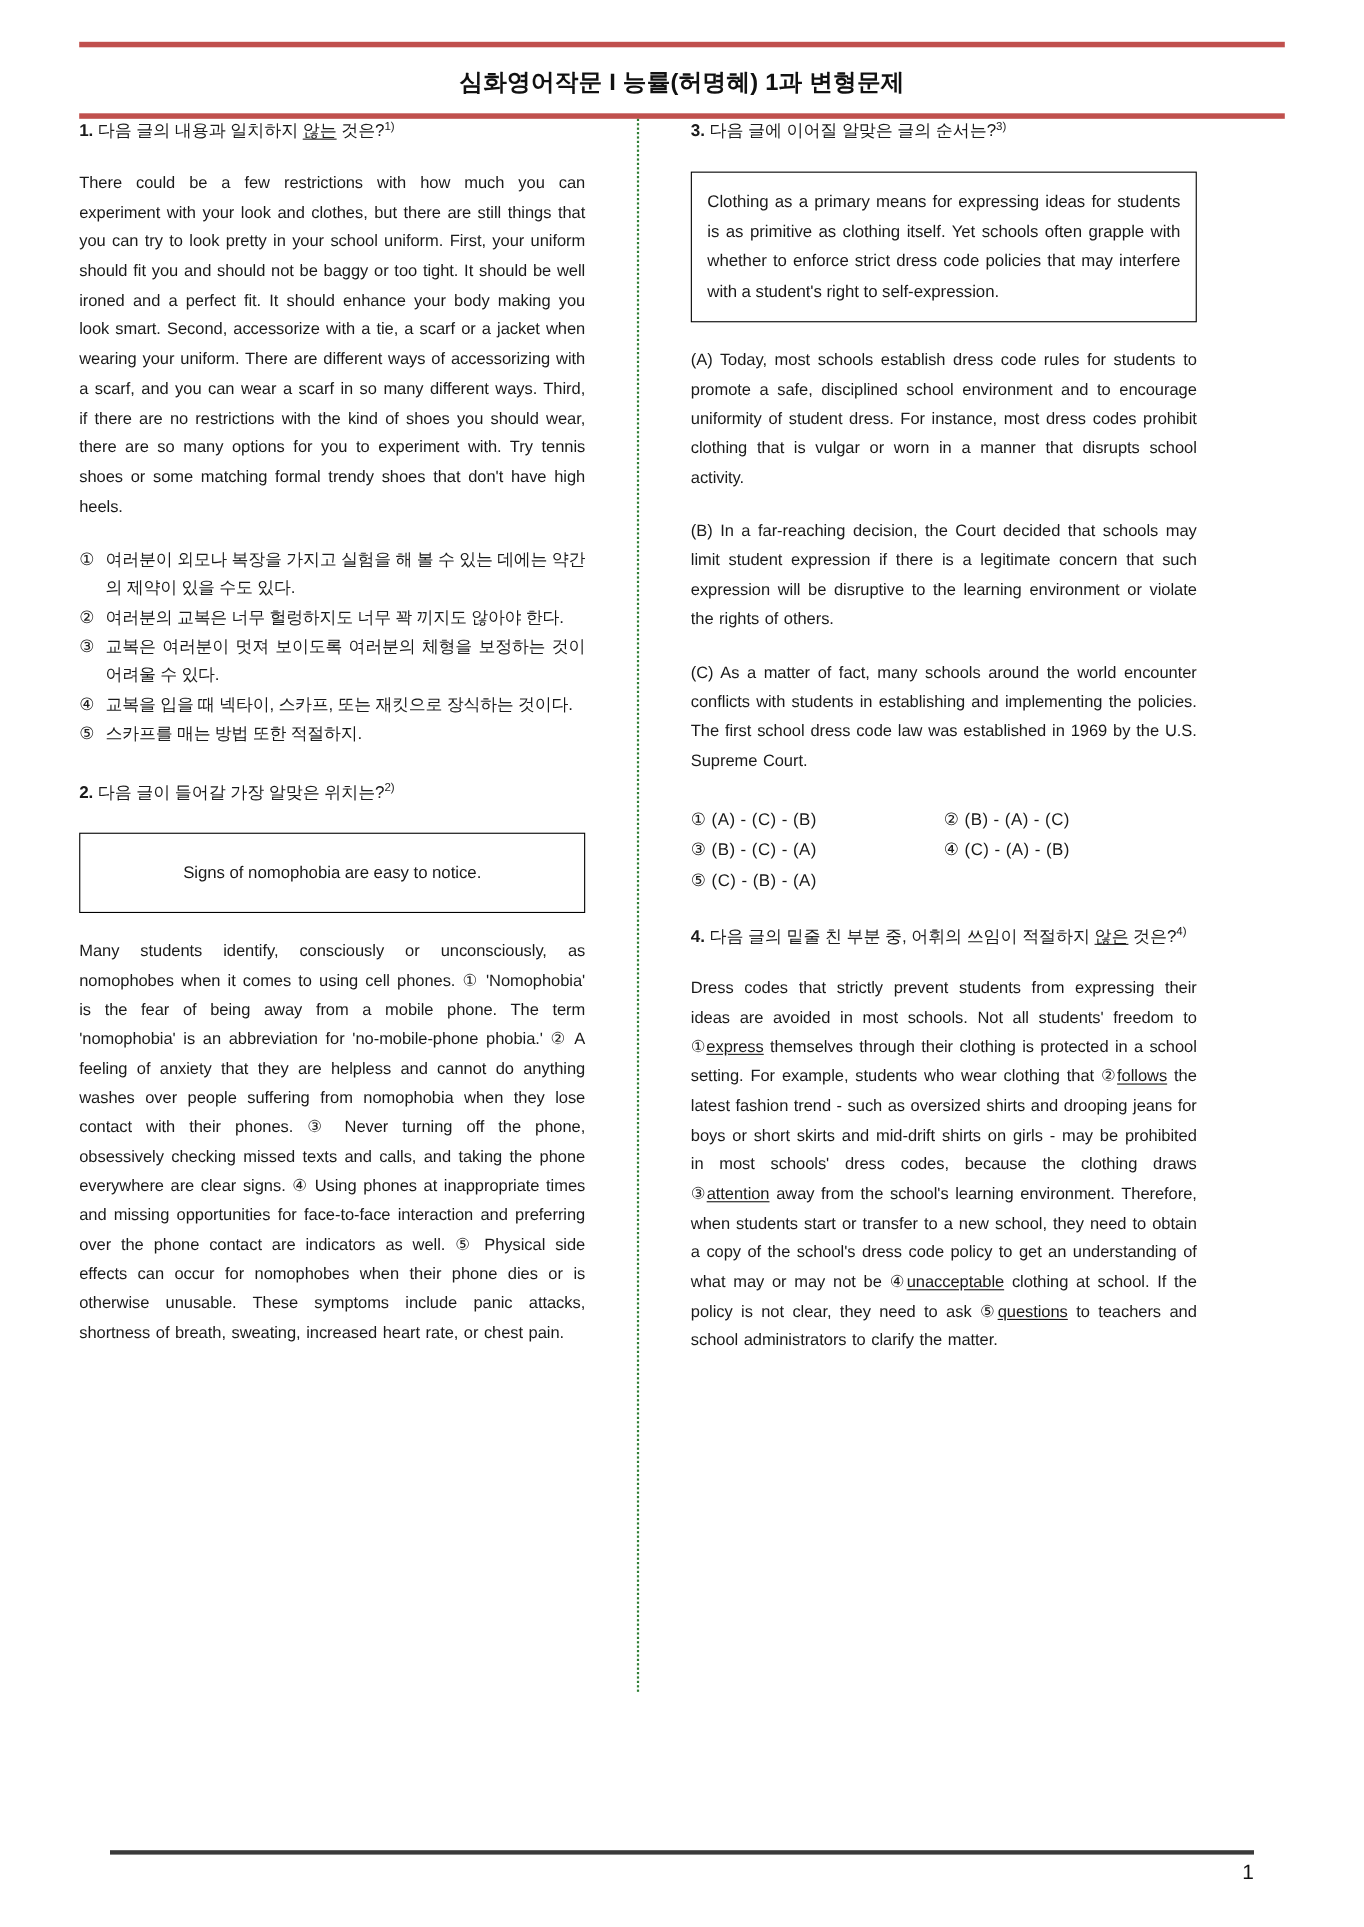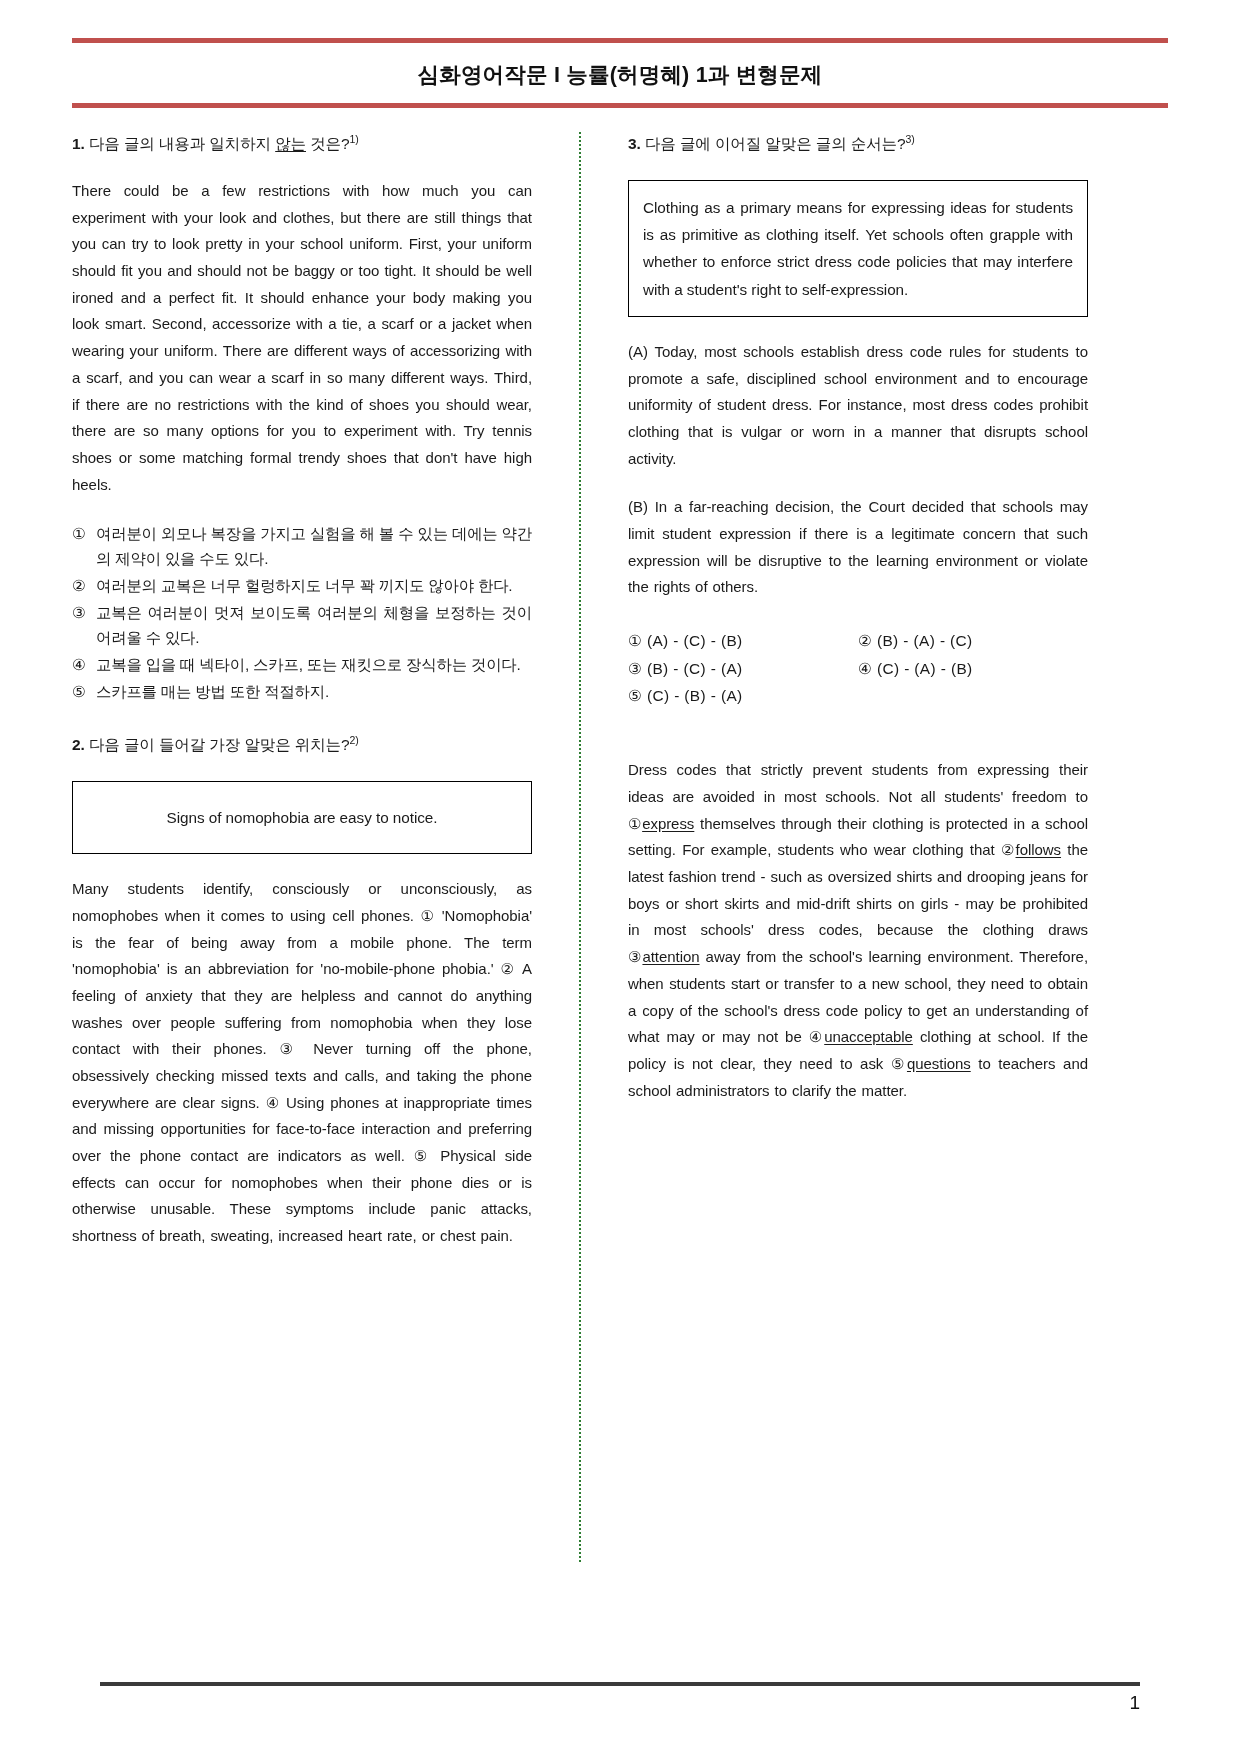--- a/index.html
+++ b/index.html
@@ -37,21 +37,21 @@
     color: #111;
   }
   .hdr-rule2 {
     height: 5px;
     background: #c0504d;
   }
 
   
   .cols {
     display: flex;
-    margin-top: 24px;
+    margin-top: 0;
     height: 1475px;
     gap: 28px;
   }
   .col {
     width: 460px;
     flex: 0 0 460px;
   }
   .divider {
     flex: 0 0 40px;
     display: flex;
@@ -222,20 +222,21 @@
     <div class="col">
 
       <div>
         <div class="q-head"><span class="qnum">3.</span>
           <span>다음 글에 이어질 알맞은 글의 순서는?</span><sup class="fn">3)</sup></div>
 
         <div class="boxed">Clothing as a primary means for expressing ideas for students is as primitive as clothing itself. Yet schools often grapple with whether to enforce strict dress code policies that may interfere with a student's right to self-expression.</div>
 
         <div class="passage">(A) Today, most schools establish dress code rules for students to promote a safe, disciplined school environment and to encourage uniformity of student dress. For instance, most dress codes prohibit clothing that is vulgar or worn in a manner that disrupts school activity.</div>
         <div class="passage">(B) In a far-reaching decision, the Court decided that schools may limit student expression if there is a legitimate concern that such expression will be disruptive to the learning environment or violate the rights of others.</div>
+        <div class="passage">(C) As a matter of fact, many schools around the world encounter conflicts with students in establishing and implementing the policies. The first school dress code law was established in 1969 by the U.S. Supreme Court.</div>
 
         <div class="choices-grid">
           <div class="cg-row">
             <div class="cg-cell"><span>①</span>
               <span>(A) - (C) - (B)</span></div>
             <div class="cg-cell"><span>②</span>
               <span>(B) - (A) - (C)</span></div>
           </div>
           <div class="cg-row">
             <div class="cg-cell"><span>③</span>
@@ -246,20 +247,23 @@
           <div class="cg-row">
             <div class="cg-cell single"><span>⑤</span>
               <span>(C) - (B) - (A)</span></div>
           </div>
         </div>
       </div>
 
       <div class="spacer-md"></div>
 
       <div>
+        <div class="q-head justify"><span class="qnum">4.</span>
+          <span>다음 글의 밑줄 친 부분 중, 어휘의 쓰임이 적절하지</span>
+          <u class="uline">않은</u><span> 것은?</span><sup class="fn">4)</sup></div>
 
         <div class="passage" id="q4-passage">Dress codes that strictly prevent students from expressing their ideas are avoided in most schools. Not all students' freedom to <span style="white-space: nowrap;"><span>①</span><u style="text-underline-offset: 2px;">express</u></span> themselves through their clothing is protected in a school setting. For example, students who wear clothing that <span style="white-space: nowrap;"><span>②</span><u style="text-underline-offset: 2px;">follows</u></span> the latest fashion trend  - such as oversized shirts and drooping jeans for boys or short skirts and mid-drift shirts on girls  - may be prohibited in most schools' dress codes, because the clothing draws <span style="white-space: nowrap;"><span>③</span><u style="text-underline-offset: 2px;">attention</u></span> away from the school's learning environment. Therefore, when students start or transfer to a new school, they need to obtain a copy of the school's dress code policy to get an understanding of what may or may not be <span style="white-space: nowrap;"><span>④</span><u style="text-underline-offset: 2px;">unacceptable</u></span> clothing at school. If the policy is not clear, they need to ask <span style="white-space: nowrap;"><span>⑤</span><u style="text-underline-offset: 2px;">questions</u></span> to teachers and school administrators to clarify the matter.</div>
       </div>
 
     </div>
   </div>
 
   <div class="footer">
     <div class="foot-rule"></div>
     <div class="pageno">1</div>

